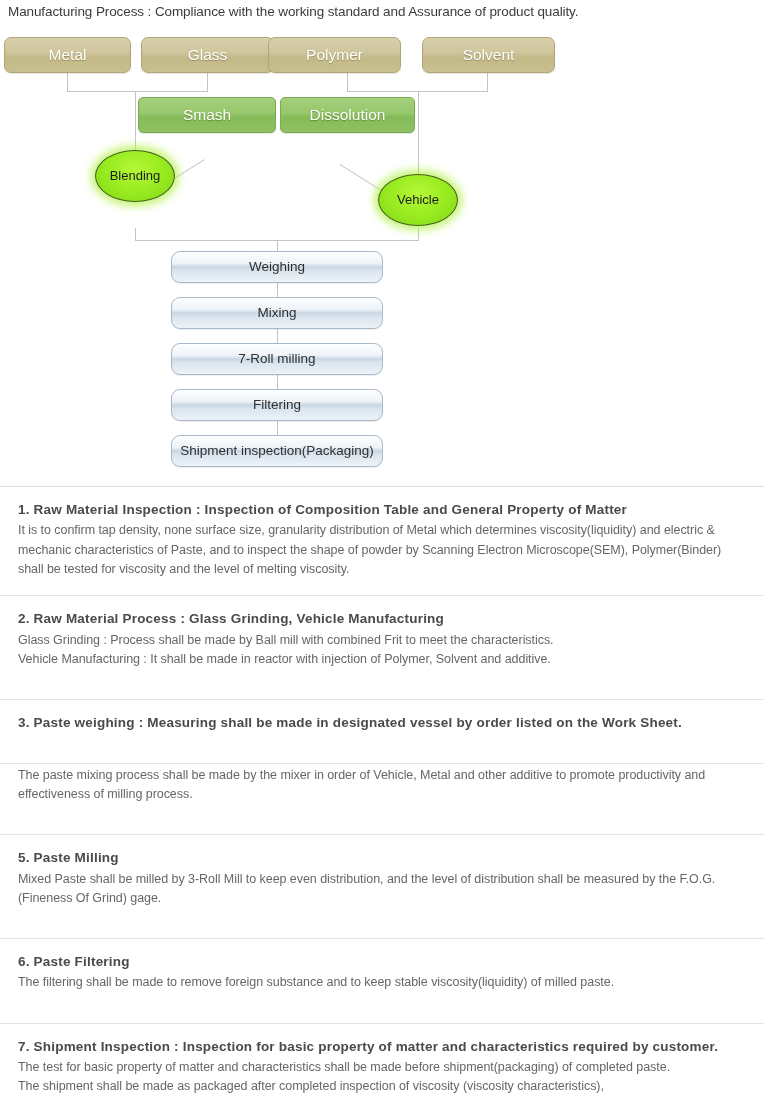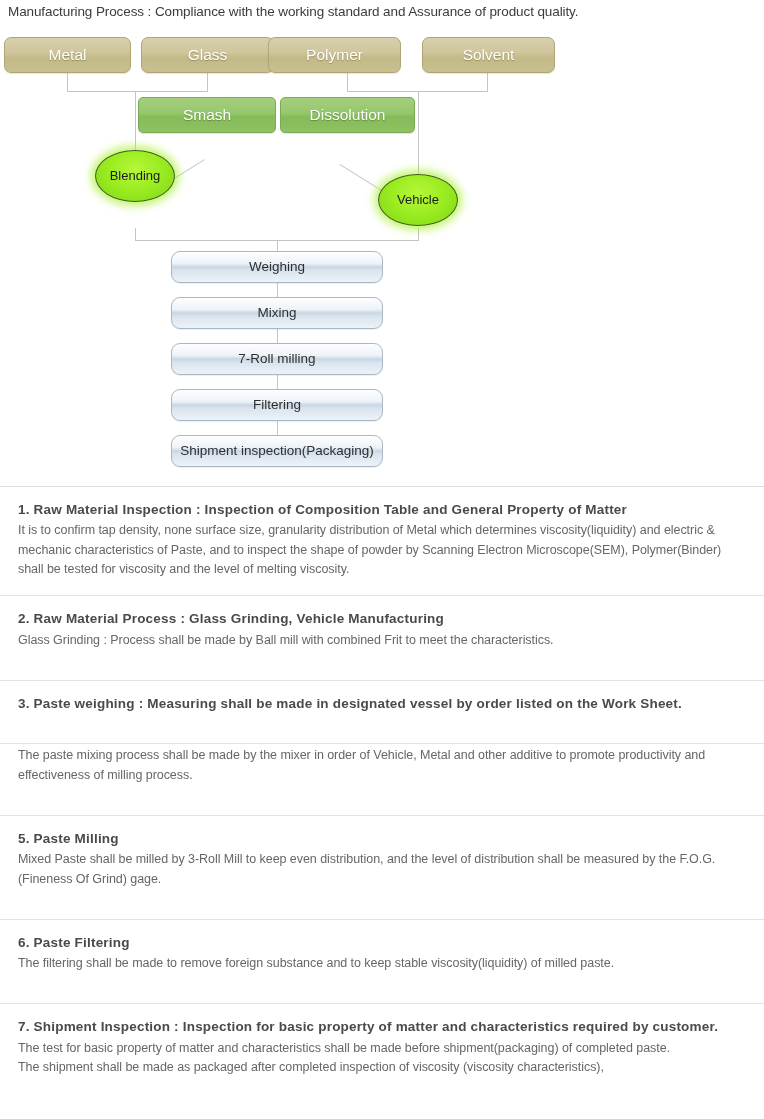--- a/index.html
+++ b/index.html
@@ -250,20 +250,21 @@
   <div class="note">
     <div class="note-title">1. Raw Material Inspection : Inspection of Composition Table and General Property of Matter</div>
     <div class="note-body">It is to confirm tap density, none surface size, granularity distribution of Metal which determines viscosity(liquidity) and electric &amp; mechanic characteristics of Paste, and to inspect the shape of powder by Scanning Electron Microscope(SEM), Polymer(Binder) shall be tested for viscosity and the level of melting viscosity.</div>
     <div class="note-pad"></div>
   </div>
 
   <div class="note">
     <div class="note-title">2. Raw Material Process : Glass Grinding, Vehicle Manufacturing</div>
     <div class="note-body">
       <span class="bl">Glass Grinding : Process shall be made by Ball mill with combined Frit to meet the characteristics.</span>
+      <span class="bl">Vehicle Manufacturing : It shall be made in reactor with injection of Polymer, Solvent and additive.</span>
     </div>
     <div class="note-pad tall"></div>
   </div>
 
   <div class="note">
     <div class="note-title">3. Paste weighing : Measuring shall be made in designated vessel by order listed on the Work Sheet.</div>
     <div class="note-pad tall"></div>
   </div>
 
   <div class="note">

